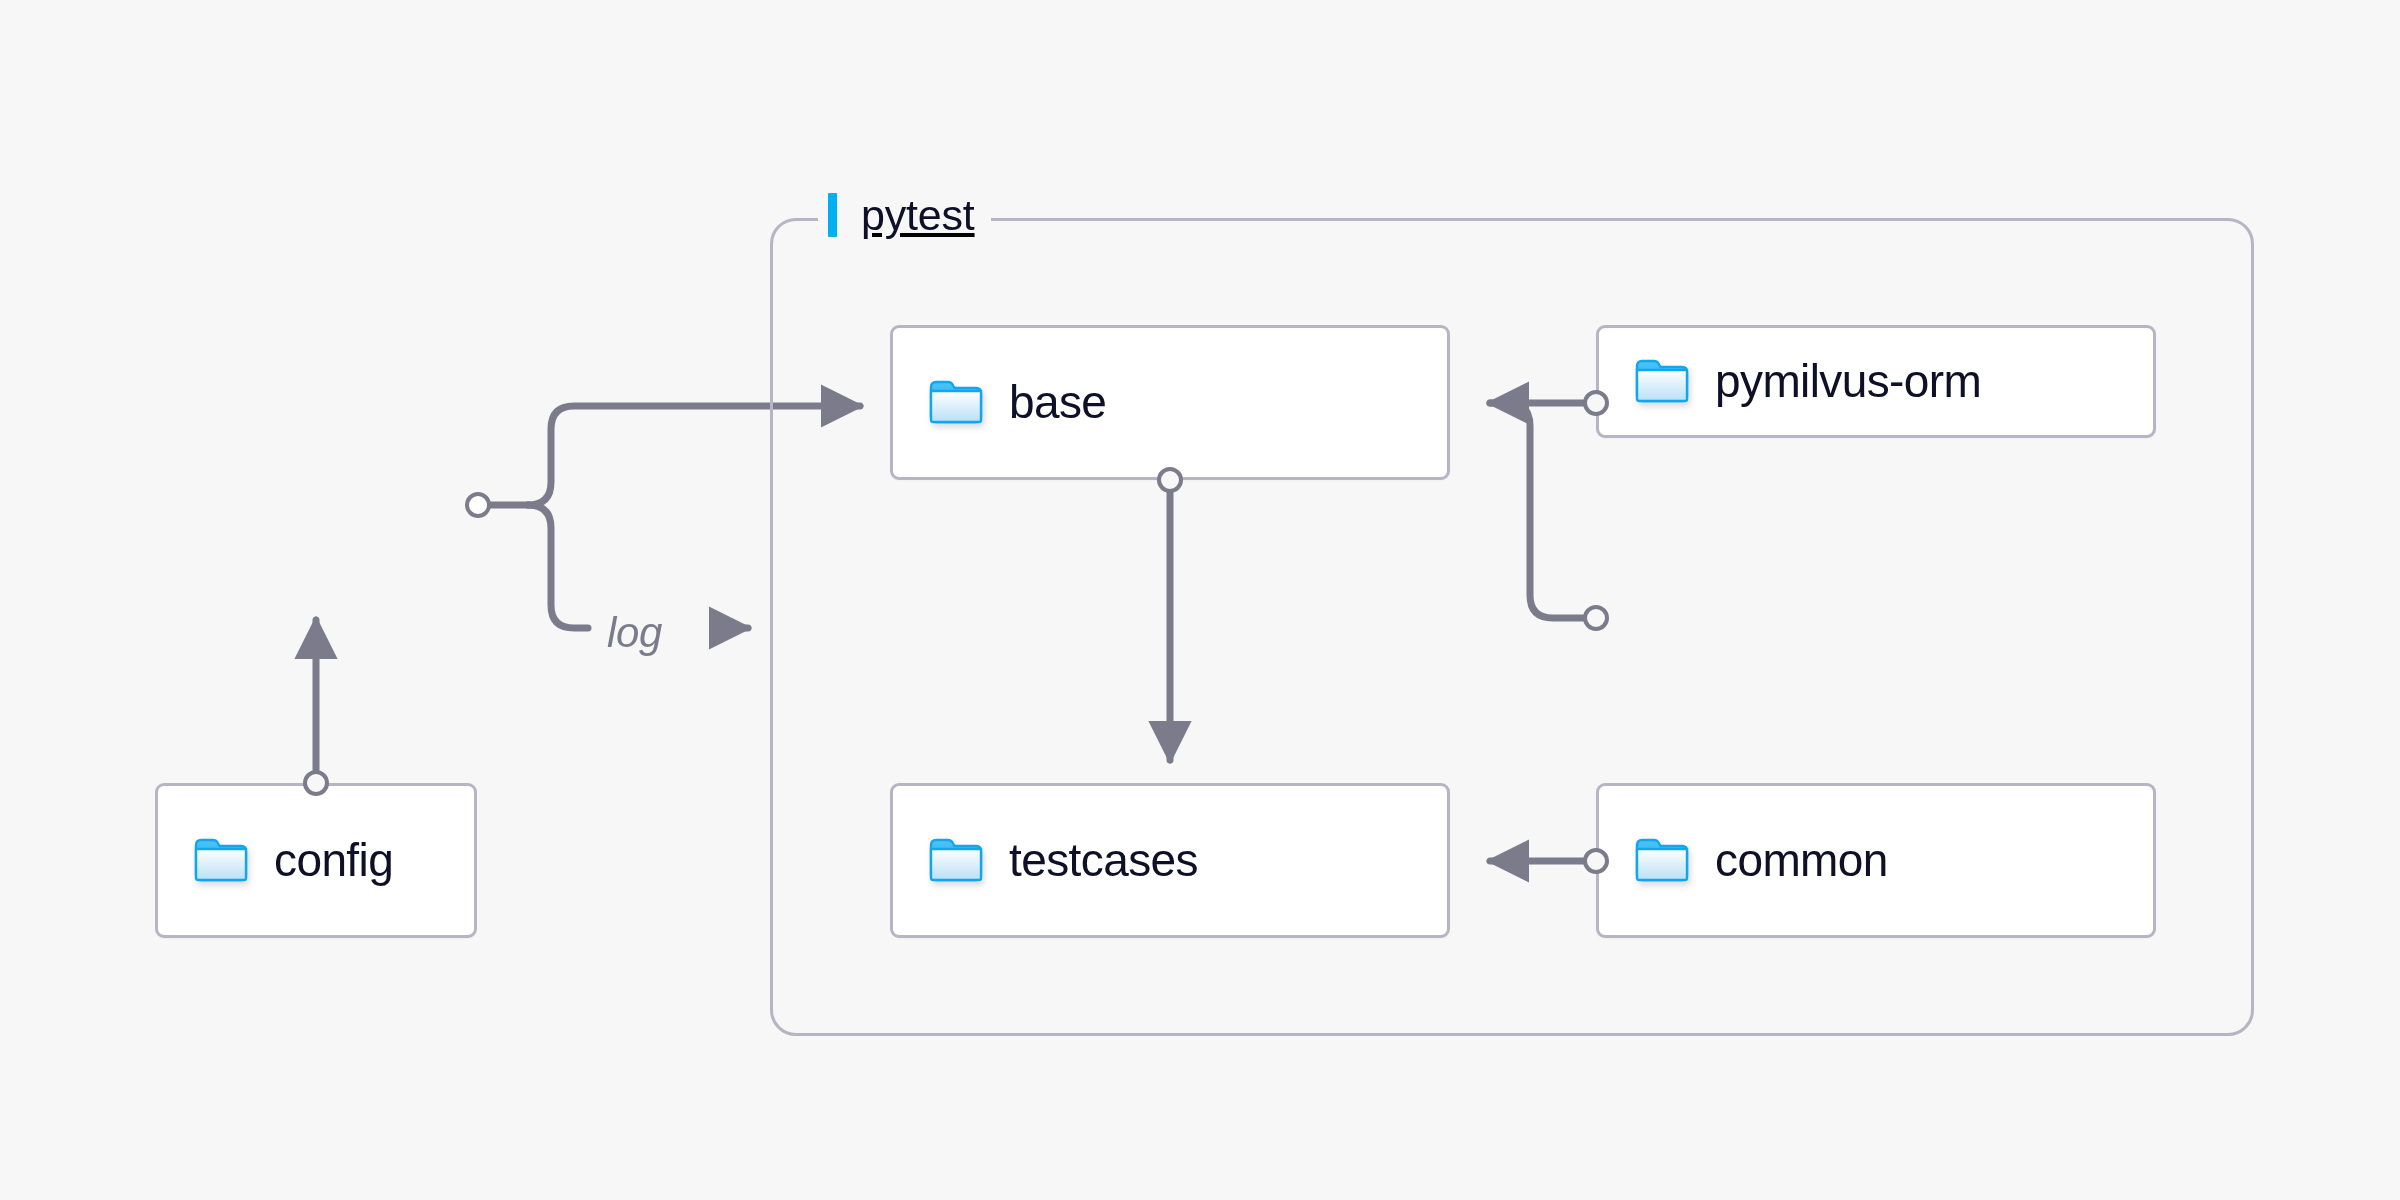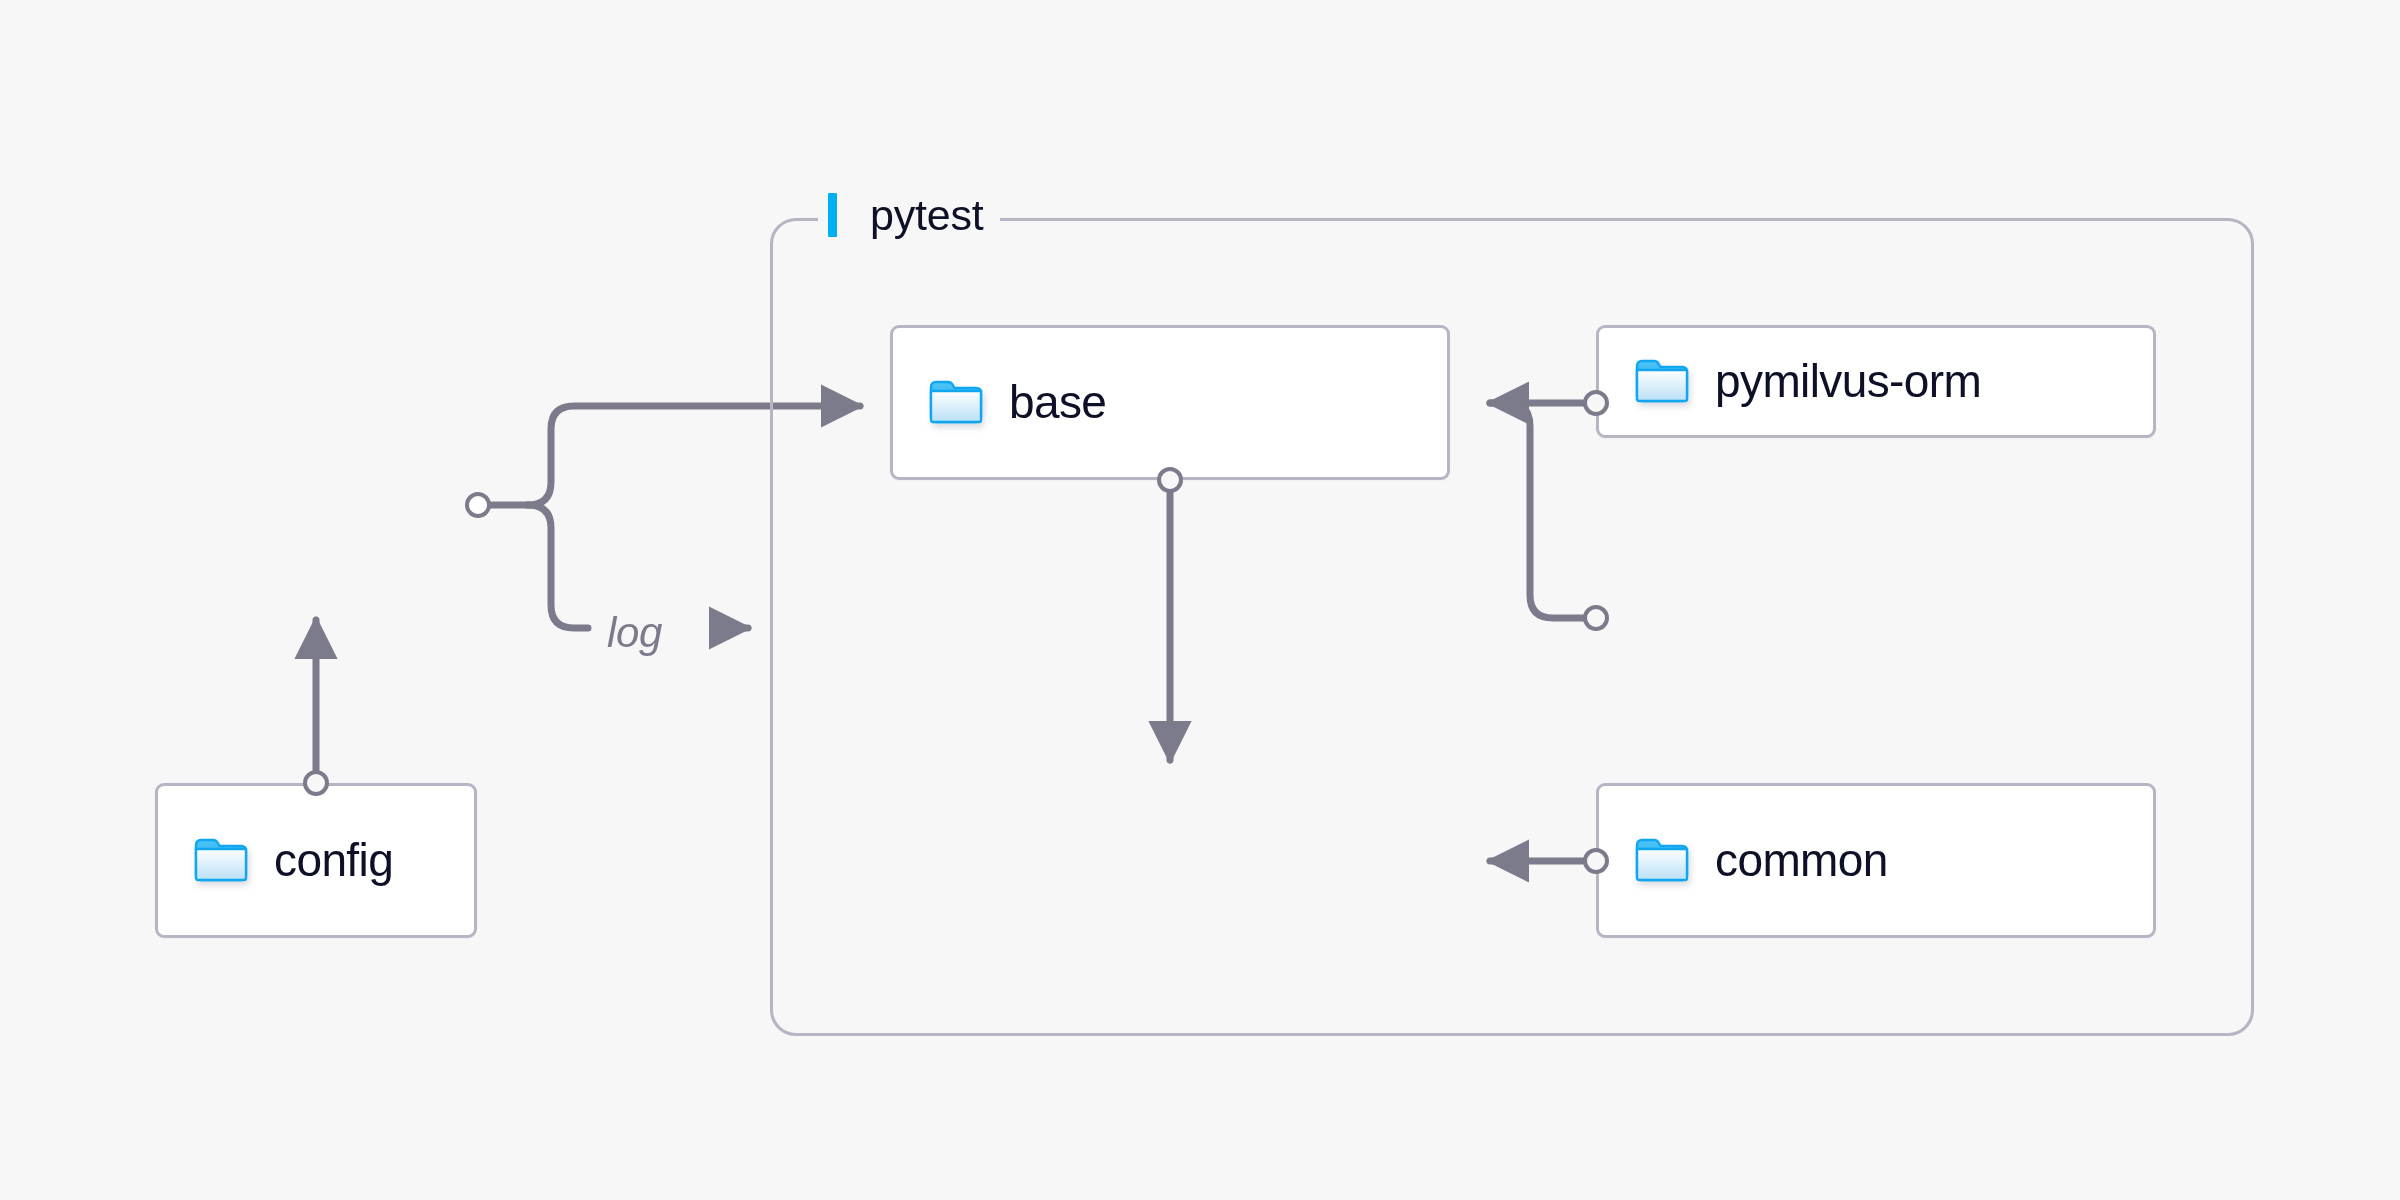--- a/index.html
+++ b/index.html
@@ -36,24 +36,25 @@
     position: absolute;
     border: 3px solid #b7b4c4;
     border-radius: 26px;
     background: transparent;
     z-index: 2;
   }
   .group-label-wrap {
     position: absolute;
     display: flex;
     align-items: center;
-    gap: 33px;
+    gap: 24px;
     background: #f7f7f7;
     padding: 0 16px 0 10px;
     z-index: 3;
+    text-decoration: underline;
   }
   .group-accent {
     width: 9px;
     height: 44px;
     background: #00b0f0;
     border-radius: 1px;
     flex: 0 0 auto;
   }
   .group-label {
     font-size: 43px;
@@ -192,20 +193,31 @@
         <svg viewBox="0 0 54 46" width="54" height="46">
           <path d="M2 8 Q2 3 7 3 L19 3 Q22 3 23.5 5.5 L25.5 9 L47 9 Q52 9 52 14 L52 38 Q52 43 47 43 L7 43 Q2 43 2 38 Z" fill="url(#folderTabGrad)" stroke="#11a7f0" stroke-width="2.4"></path>
           <path d="M2 12 L52 12 L52 41 Q52 43 50 43 L4 43 Q2 43 2 41 Z" fill="url(#folderGrad)" stroke="#11a7f0" stroke-width="2.4"></path>
         </svg>
       </span>
       <span class="node-label">base</span>
     </div>
   </div>
   <span class="port" style="left:1157px; top:467px;"></span>
 
+  <div class="node" style="left:890px; top:783px; width:560px; height:155px;">
+    <div class="node-inner">
+      <span class="folder-icon">
+        <svg viewBox="0 0 54 46" width="54" height="46">
+          <path d="M2 8 Q2 3 7 3 L19 3 Q22 3 23.5 5.5 L25.5 9 L47 9 Q52 9 52 14 L52 38 Q52 43 47 43 L7 43 Q2 43 2 38 Z" fill="url(#folderTabGrad)" stroke="#11a7f0" stroke-width="2.4"></path>
+          <path d="M2 12 L52 12 L52 41 Q52 43 50 43 L4 43 Q2 43 2 41 Z" fill="url(#folderGrad)" stroke="#11a7f0" stroke-width="2.4"></path>
+        </svg>
+      </span>
+      <span class="node-label">testcases</span>
+    </div>
+  </div>
 
   <div class="node" style="left:1596px; top:325px; width:560px; height:113px;">
     <div class="node-inner">
       <span class="folder-icon">
         <svg viewBox="0 0 54 46" width="54" height="46">
           <path d="M2 8 Q2 3 7 3 L19 3 Q22 3 23.5 5.5 L25.5 9 L47 9 Q52 9 52 14 L52 38 Q52 43 47 43 L7 43 Q2 43 2 38 Z" fill="url(#folderTabGrad)" stroke="#11a7f0" stroke-width="2.4"></path>
           <path d="M2 12 L52 12 L52 41 Q52 43 50 43 L4 43 Q2 43 2 41 Z" fill="url(#folderGrad)" stroke="#11a7f0" stroke-width="2.4"></path>
         </svg>
       </span>
       <span class="node-label">pymilvus-orm</span>

